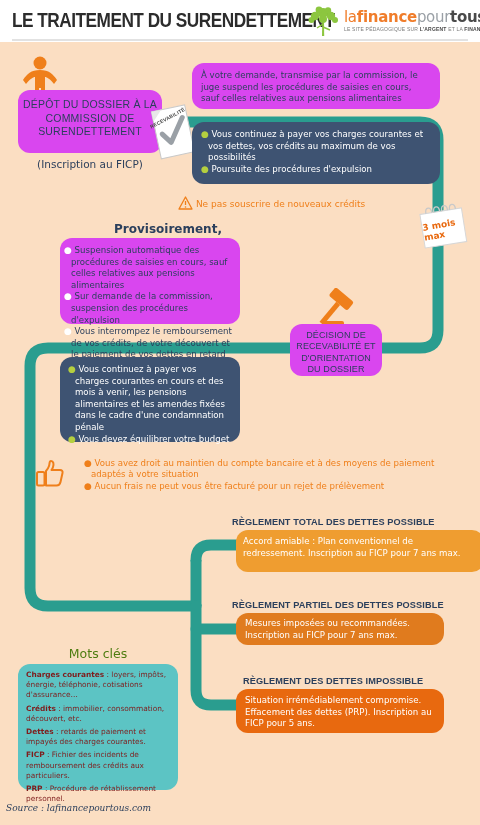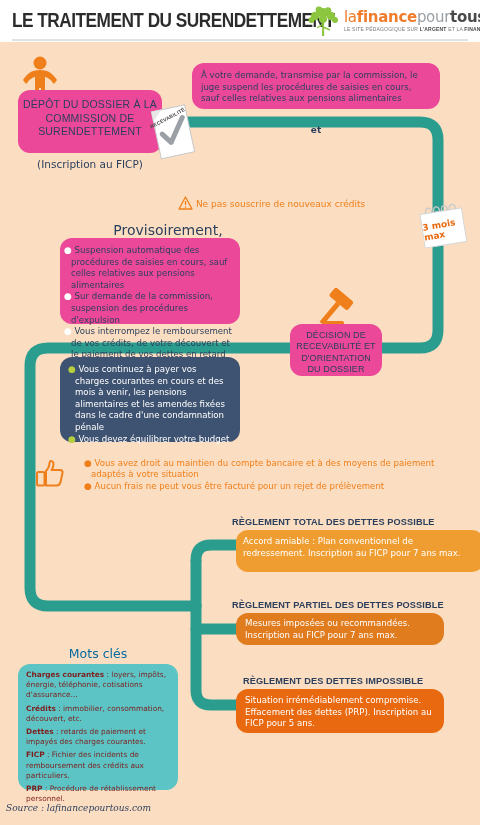--- a/index.html
+++ b/index.html
@@ -38,21 +38,21 @@
     position:absolute; left:38px; top:21px;
     font-size:5px; color:#7b7b7b; letter-spacing:0.2px; white-space:nowrap;
     font-family:"Liberation Sans", sans-serif;
   }
   .logo-sub b { color:#4a4a4a; }
   .header-rule { position:absolute; left:12px; top:39px; width:456px; height:2px; background:#e2e2e2; }
   svg.conn { position:absolute; left:0; top:0; width:480px; height:825px; pointer-events:none; }
 
   
   .box { position:absolute; border-radius:12px; }
-  .box-green { background:#ec4899; color:#2b3f5c; }
+  .box-green { background:#d946ef; color:#2b3f5c; }
   .box-navy  { background:#3e5372; color:#ffffff; }
   .box-teal  { background:#5cc4c4; color:#7f1d1d; }
 
   .step1-label {
     position:absolute; left:18px; top:95px; width:144px;
     text-align:center; font-size:10.5px; line-height:13.5px;
     color:#2b3f5c; letter-spacing:0.2px;
   }
   .ficp-note {
     position:absolute; left:10px; top:158px; width:160px;
@@ -62,38 +62,38 @@
 
   .bodytxt { font-size:8.6px; line-height:11.6px; font-family:"DejaVu Sans", sans-serif; }
   .bullet { color:#b5cf3f; font-size:9px; }
   .bullet-or { color:#ef7f1a; font-size:9px; }
 
   .et-chip {
     position:absolute; text-align:center; font-size:9px; font-weight:bold;
     color:#2b3f5c; font-family:"DejaVu Sans", sans-serif;margin-top:14px;
   }
   .provisoirement {
-    position:absolute; font-size:14px; font-weight:normal; color:#2b3f5c;
+    position:absolute; font-size:12px; font-weight:bold; color:#2b3f5c;
     font-family:"DejaVu Sans", sans-serif;
   }
   .warn-row {
     position:absolute; color:#ef7f1a; font-size:9px;
     font-family:"DejaVu Sans", sans-serif;
   }
   .thumb-block {
     position:absolute; color:#ef7f1a; font-size:8.6px; line-height:11.4px;
     font-family:"DejaVu Sans", sans-serif;
   }
   .sect-title {
     position:absolute; font-size:9.2px; font-weight:bold; color:#2b3f5c;
     letter-spacing:0.1px; font-family:"Liberation Sans", sans-serif;
   }
   .motscles-title {
     position:absolute; left:18px; top:646px; width:160px; text-align:center;
-    font-size:12.5px; color:#0369a1; font-family:"DejaVu Sans", sans-serif;
+    font-size:12.5px; color:#4d7c0f; font-family:"DejaVu Sans", sans-serif;
   }
   .gloss { font-size:7.4px; line-height:10.2px; font-family:"DejaVu Sans", sans-serif; }
   .gloss .term { font-weight:bold; }
   .source {
     position:absolute; left:6px; top:803px;
     font-size:9px; font-style:italic; color:#2b3f5c;
     font-family:"DejaVu Serif", serif;
   }
   .dots { position:absolute; left:0; top:795px; width:480px; height:2px;
     background-image:radial-gradient(circle, #6e6e6e 0.6px, transparent 0.7px);
@@ -176,20 +176,30 @@
     </svg>
     <div class="stamp-lbl" style="left:6px;top:15px;">RECEVABILITÉ</div>
   </div>
 
   <div class="box box-green" style="left:192px;top:63px;width:248px;height:46px;padding:7px 9px;">
     <div class="bodytxt">À votre demande, transmise par la commission, le juge suspend les procédures de saisies en cours, sauf celles relatives aux pensions alimentaires</div>
   </div>
 
   <div class="et-chip" style="left:192px;top:111px;width:248px;">et</div>
 
+  <div class="box box-navy" style="left:192px;top:122px;width:248px;height:62px;padding:7px 9px;">
+    <div class="bodytxt" style="text-indent:-7px;padding-left:7px;">
+      <span class="bullet">●</span>
+      <span>Vous continuez à payer vos charges courantes et vos dettes, vos crédits au maximum de vos possibilités</span>
+    </div>
+    <div class="bodytxt" style="text-indent:-7px;padding-left:7px;">
+      <span class="bullet">●</span>
+      <span>Poursuite des procédures d'expulsion</span>
+    </div>
+  </div>
 
   <div class="warn-row" style="left:178px;top:196px;">
     <svg style="width:15px;height:14px;vertical-align:-3px;" viewBox="0 0 15 14">
       <path d="M7.5 1 L14 13 L1 13 Z" fill="none" stroke="#ef7f1a" stroke-width="1.3" stroke-linejoin="round"></path>
       <path d="M7.5 5 L7.5 9" stroke="#ef7f1a" stroke-width="1.3"></path>
       <circle cx="7.5" cy="11" r="0.8" fill="#ef7f1a"></circle>
     </svg>
     <span>Ne pas souscrire de nouveaux crédits</span>
   </div>
 

